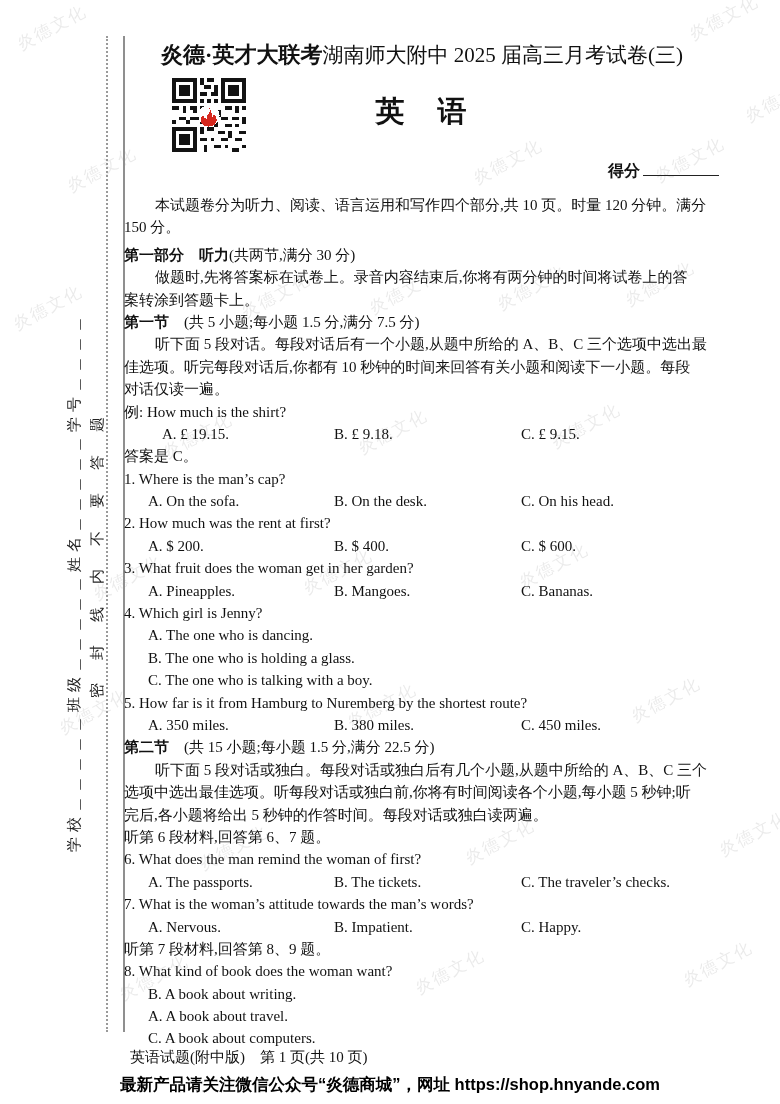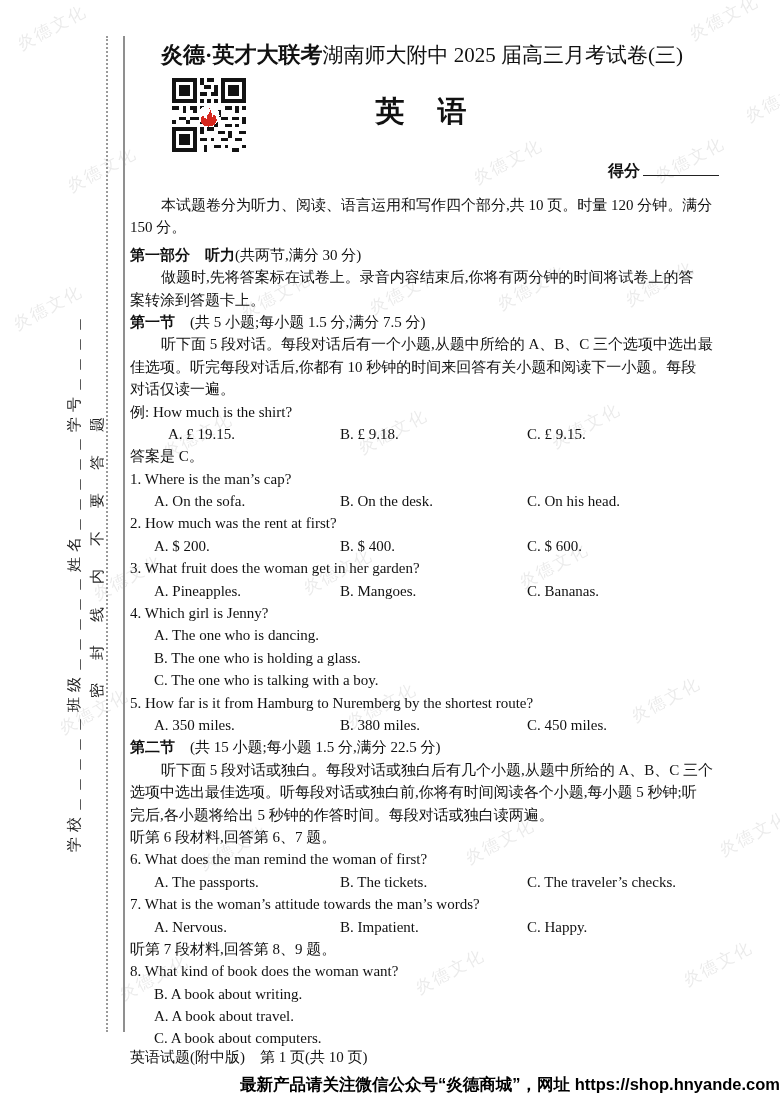--- a/index.html
+++ b/index.html
@@ -21,31 +21,31 @@
   .header-title{position:absolute;left:62px;top:40px;width:720px;text-align:center;white-space:nowrap;}
   .header-title .brand{font-weight:bold;font-size:22px;margin-top:15px;}
   .header-title .rest{font-size:21px;}
   .subject{position:absolute;left:62px;top:92px;width:720px;text-align:center;
            font-size:29px;font-weight:bold;letter-spacing:2px;}
   .qr{position:absolute;left:171px;top:78px;}
   .score{position:absolute;left:608px;top:160px;font-family:"Liberation Sans","DejaVu Sans",sans-serif;
          font-weight:bold;font-size:16px;}
   .score-line{display:inline-block;width:76px;height:15px;border-bottom:1.6px solid #222;margin-left:3px;}
   
-  .content{position:absolute;left:130px;top:194px;width:588px;font-size:15px;}
+  .content{position:absolute;left:124px;top:194px;width:588px;font-size:15px;}
   .ln{height:22.4px;line-height:22.4px;white-space:nowrap;position:relative;}
   .ind{text-indent:31px;}
   .bh{font-weight:bold;font-family:"Liberation Sans","DejaVu Sans",sans-serif;}
   .mt5{margin-top:5px;}
   .opts span{position:absolute;top:0;}
   .oa{left:24px}.ob{left:210px}.oc{left:397px}.oax{left:38px}
   .stk{padding-left:24px;}
   
   .footer{position:absolute;left:130px;top:1048px;width:588px;text-align:left;font-size:15px;}
-  .promo{position:absolute;left:0;top:1074px;width:780px;text-align:right;font-size:16.5px;
+  .promo{position:absolute;left:0;top:1074px;width:780px;text-align:center;font-size:16.5px;
          font-weight:bold;font-family:"Liberation Sans","DejaVu Sans",sans-serif;color:#000;}
 </style>
 </head>
 <body>
 
 <div class="page">
 
   <span class="wm" style="left:14px;top:16px">炎德文化</span>
   <span class="wm" style="left:686px;top:6px">炎德文化</span>
   <span class="wm" style="left:742px;top:88px">炎德文化</span>

